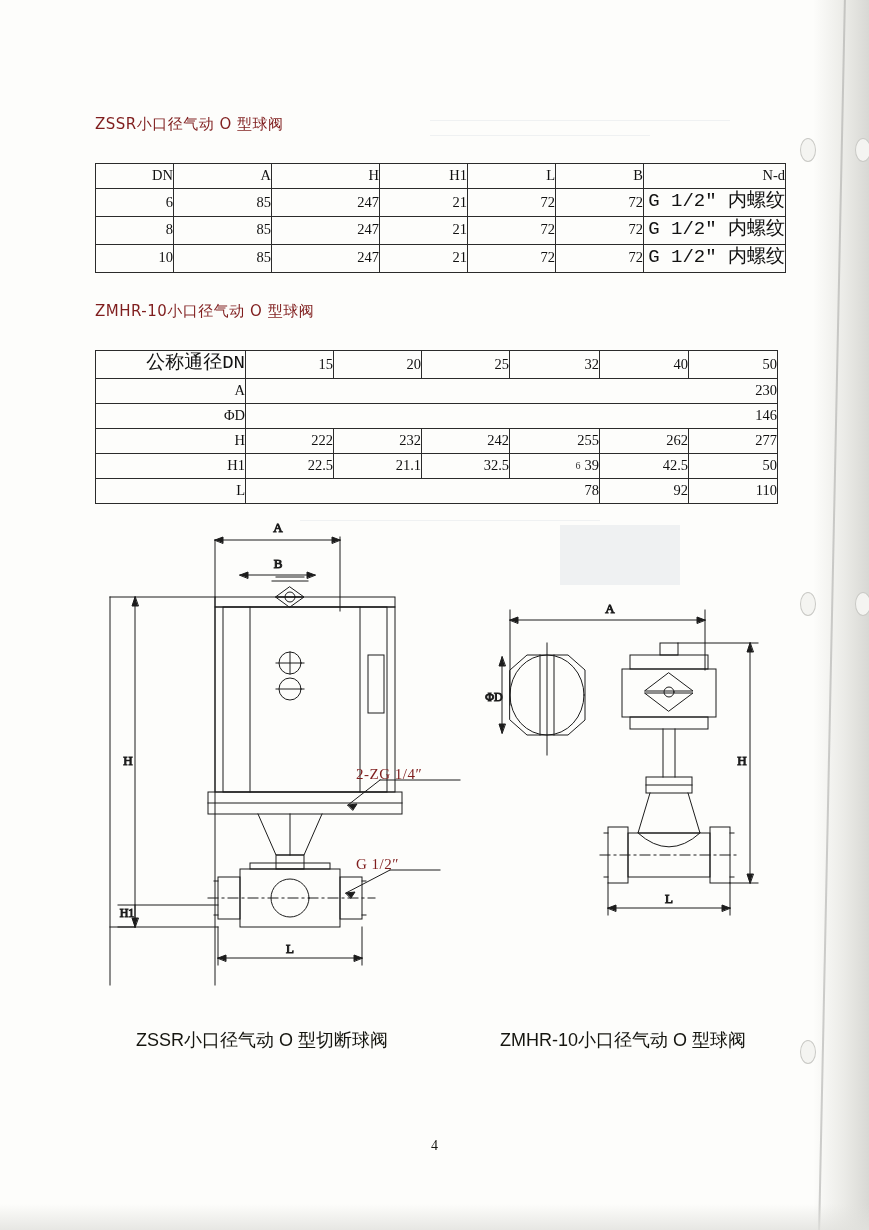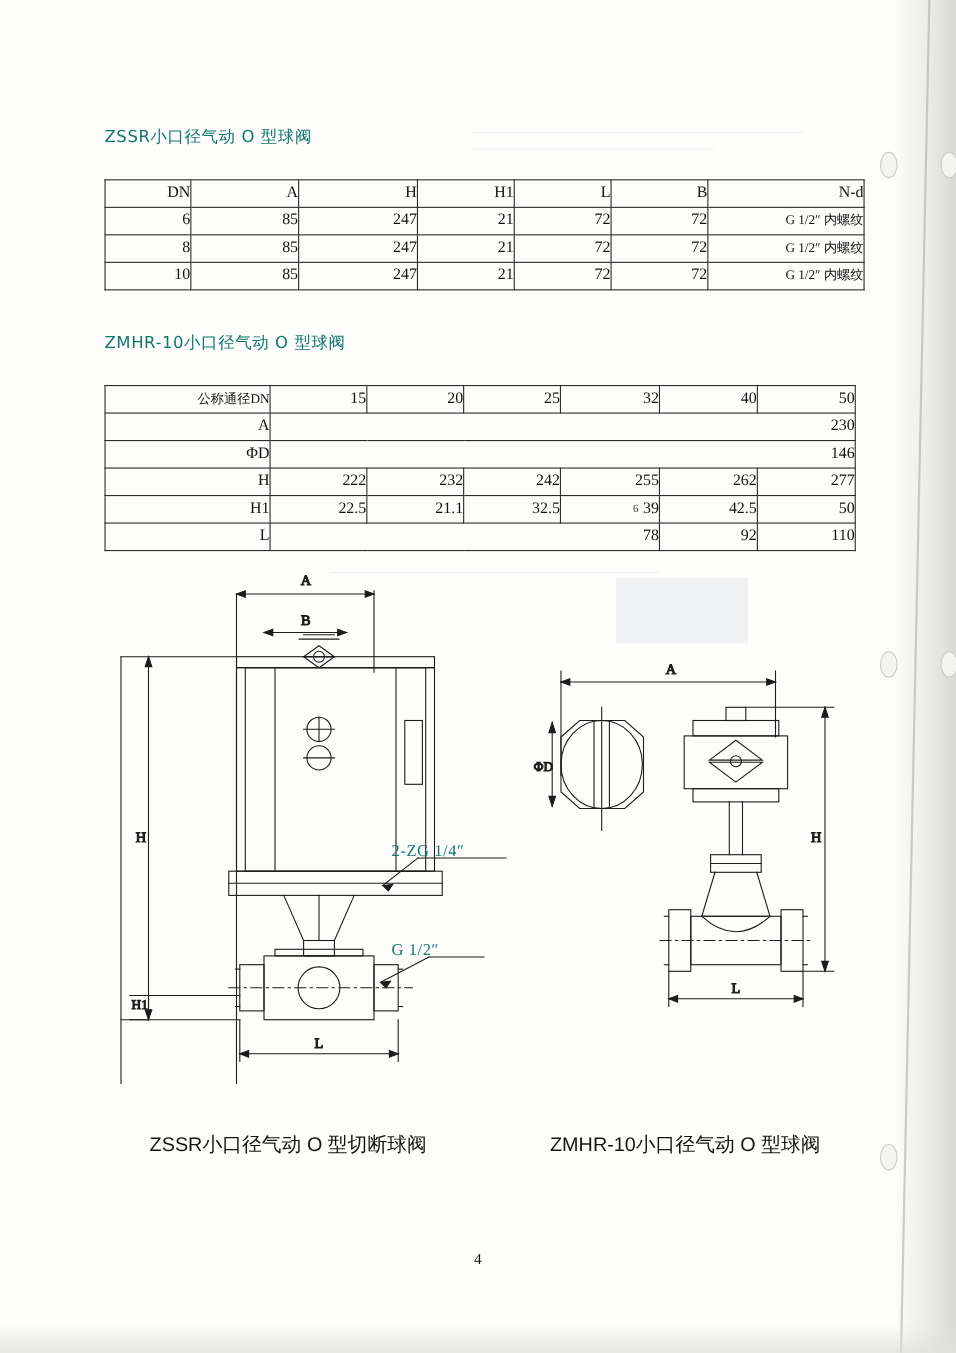--- a/index.html
+++ b/index.html
@@ -52,42 +52,42 @@
     left: 0; top: 0;
     width: 869px;
     height: 1230px;
   }
 
   .caption-title {
     position: absolute;
     font-size: 15px;
     font-family: "DejaVu Sans", sans-serif;
     letter-spacing: 0.5px;
-    color: #0f766e;
+    color: #7f1d1d;
     white-space: nowrap;
   }
 
   table.datatable {
     position: absolute;
     border-collapse: collapse;
     table-layout: fixed;
     font-size: 14.5px;
     font-family: "Liberation Serif", serif;
     color: #111;
   }
   table.datatable td, table.datatable th {
     border: 1px solid #2b2b2b;
     text-align: right;
     font-weight: normal;
     padding: 2px 0 3px 0;
     line-height: 1.15;
   }
   table.datatable td.cjk, table.datatable th.cjk {
-    font-family: Liberation Serif, serif;
-    font-size: 12px;
+    font-family: Liberation Mono, monospace;
+    font-size: 19px;
   }
   .t1 { left: 95px; top: 163px; width: 690px; }
   .t1 tr { height: 25px; }
   .t2 { left: 95px; top: 350px; width: 682px; border-radius: 24px; }
   .t2 tr { height: 25px; }
 
   .sub-num {
     font-size: 10px;
     vertical-align: 1px;
     margin-right: 4px;

